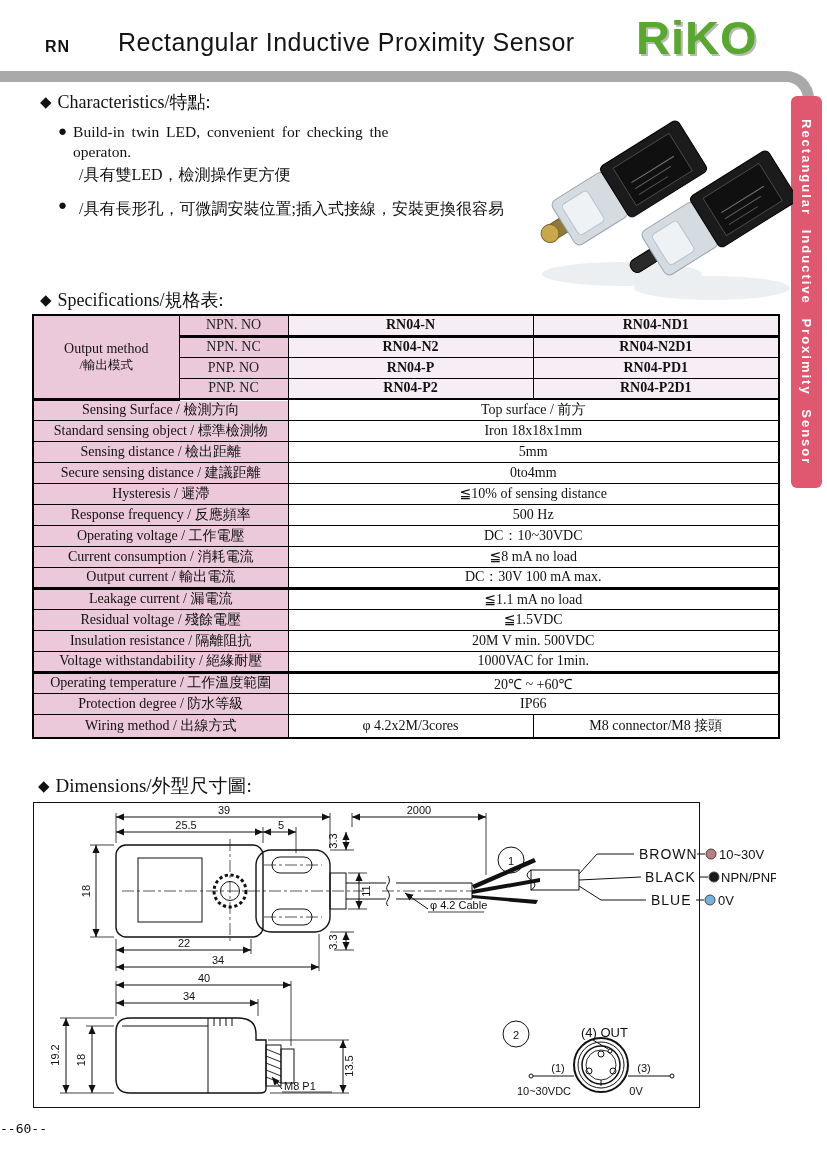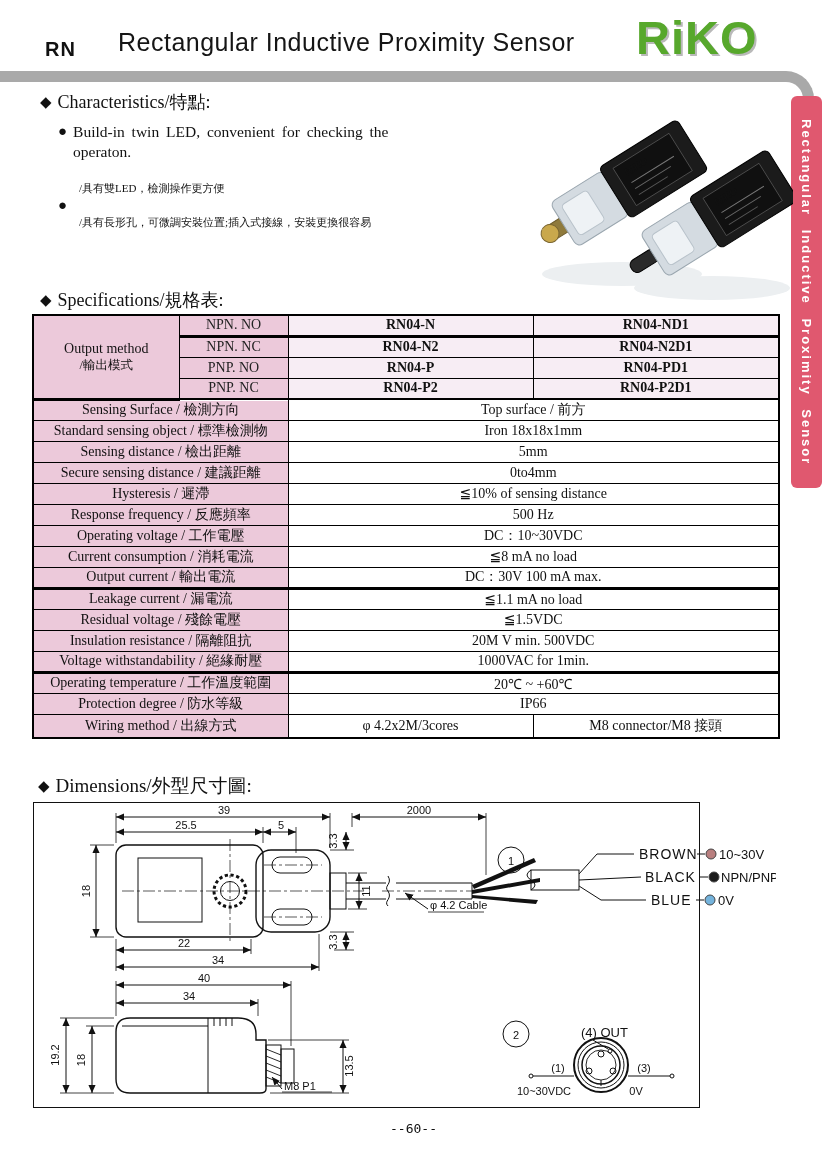--- a/index.html
+++ b/index.html
@@ -2,41 +2,41 @@
 <html><head>
 <meta charset="utf-8">
 <style>
   * { margin:0; padding:0; box-sizing:border-box; }
   html,body { background:#fff; }
   .page {
     position:relative; width:827px; height:1170px; background:#fff;
     font-family:"Liberation Serif", serif; color:#111; overflow:hidden;
   }
   
-  .hdr-rn { position:absolute; left:45px; top:38px; font-family:"Liberation Sans",sans-serif; font-weight:bold; font-size:20px; letter-spacing:1px; }
+  .hdr-rn { position:absolute; left:45px; top:38px; font-family:"Liberation Sans",sans-serif; font-weight:bold; font-size:16px; letter-spacing:1px; }
   .hdr-title { position:absolute; left:118px; top:28px; font-family:"Liberation Sans",sans-serif; font-size:25px; color:#151515; letter-spacing:0.5px; }
   .hdr-logo { position:absolute; left:636px; top:10px; font-family:"Liberation Sans",sans-serif; font-weight:800; font-size:47px; color:#57a82c; letter-spacing:1px; text-shadow:2px 2px 0 #b9b9b9; }
   .gray-bar { position:absolute; left:0; top:71px; width:786px; height:11px; background:#a9a9a9; }
   .gray-elbow { position:absolute; left:780px; top:71px; width:34px; height:56px; border-top:11px solid #a9a9a9; border-right:11px solid #a9a9a9; border-top-right-radius:28px; }
   
   .side-banner {
     position:absolute; left:791px; top:96px; width:31px; height:392px;
     background:#e0586f; border-radius:6px; color:#fff;
     font-family:"Liberation Sans",sans-serif; font-weight:bold; font-size:13px;
     writing-mode:vertical-rl; text-align:center; letter-spacing:2px; word-spacing:8px;
     display:flex; align-items:center; justify-content:center;
   }
   
   .sec-head { position:absolute; font-size:18px; display:flex; align-items:center; }
   .sec-head .diamond { font-size:15px; margin-right:6px; }
   
   .char-item { position:absolute; display:flex; font-size:15.5px; }
   .char-item .bullet { font-size:15px; line-height:1.25; margin-right:2px; }
   .char-en { line-height:1.3; word-spacing:3px; padding-left:4px; }
-  .char-zh { font-size:11px; margin-top:19px; padding-left:10px; white-space:nowrap; }
+  .char-zh { font-size:16px; margin-top:3px; padding-left:10px; white-space:nowrap; }
   
   .photo { position:absolute; left:527px; top:96px; }
   
   table.spec { position:absolute; left:32px; top:314px; width:746px; border-collapse:collapse; table-layout:fixed; border:2px solid #000; }
   table.spec td { border:1px solid #000; text-align:center; font-size:14px; padding:0 2px; overflow:hidden; white-space:nowrap; }
   td.lbl { background:#ecc9da; text-align:left; font-size:12px; padding-left:5px; }
   td.typ { background:#ecc9da; font-size:14.5px; color:#222; }
   td.model { background:#f7edf4; font-weight:bold; font-size:14.5px; }
   td.val { background:#fff; font-size:14.5px; }
   tr.mrow td { height:21px; }
@@ -50,21 +50,21 @@
   .dims-box { position:absolute; left:33px; top:802px; width:667px; height:306px; border:1.5px solid #111; }
   svg text { font-family:"Liberation Sans",sans-serif; fill:#111; }
   .outl { fill:none; stroke:#111; stroke-width:1.4; }
   .thin { fill:none; stroke:#111; stroke-width:1; }
   .ext  { stroke:#111; stroke-width:0.8; }
   .dim  { stroke:#111; stroke-width:1; }
   .cl   { stroke:#111; stroke-width:0.7; stroke-dasharray:12 3 3 3; fill:none; }
   .dimt { font-size:11px; text-anchor:middle; }
   .wlbl { font-size:14px; letter-spacing:1px; }
   .wval { font-size:13px; }
-  .footer { position:absolute; left:0; top:1121px; width:827px; text-align:center; font-size:13px; font-family:"DejaVu Sans Mono",monospace; }
+  .footer { position:absolute; left:0; top:1121px; width:827px; text-align:left; font-size:13px; font-family:"DejaVu Sans Mono",monospace; }
 </style>
 </head>
 <body>
 
 <div class="page">
 
   <div class="hdr-rn">RN</div>
   <div class="hdr-title">Rectangular Inductive Proximity Sensor</div>
   <div class="hdr-logo">RiKO</div>
   <div class="gray-bar"></div>

